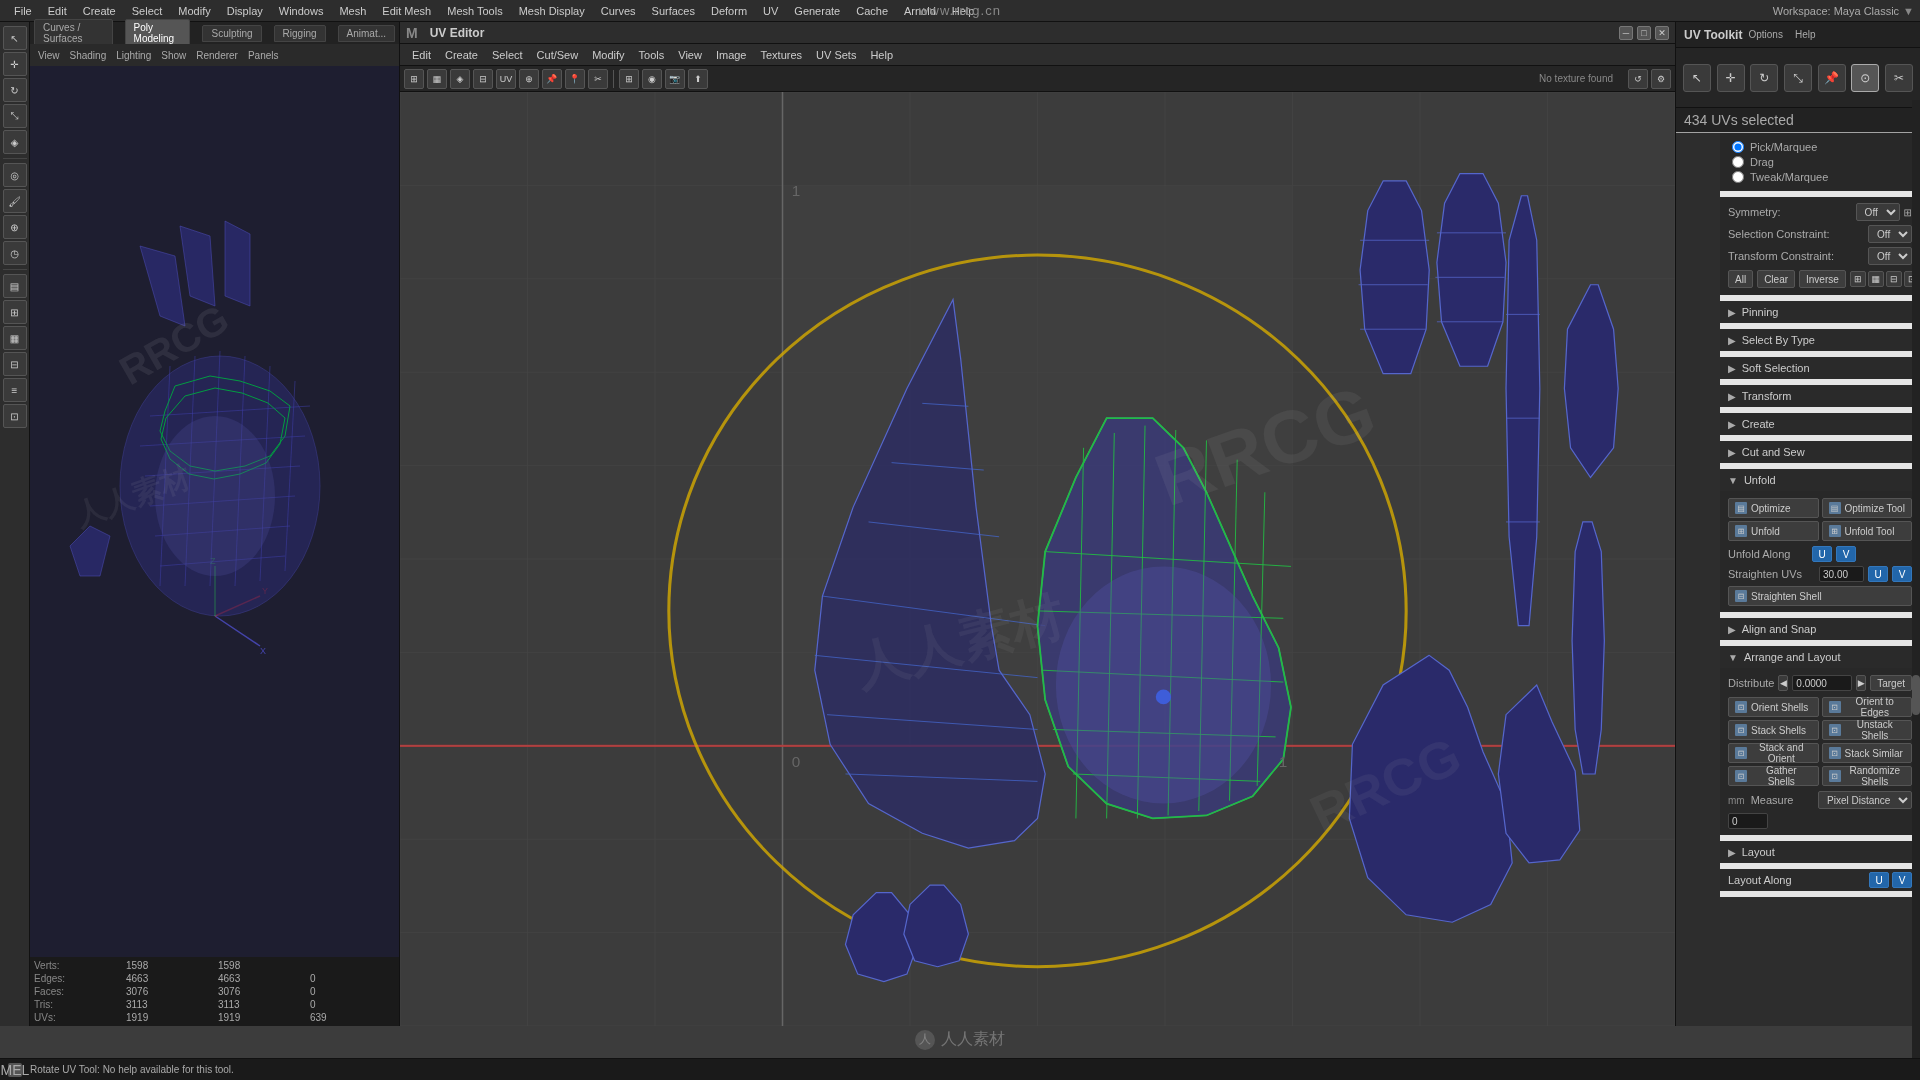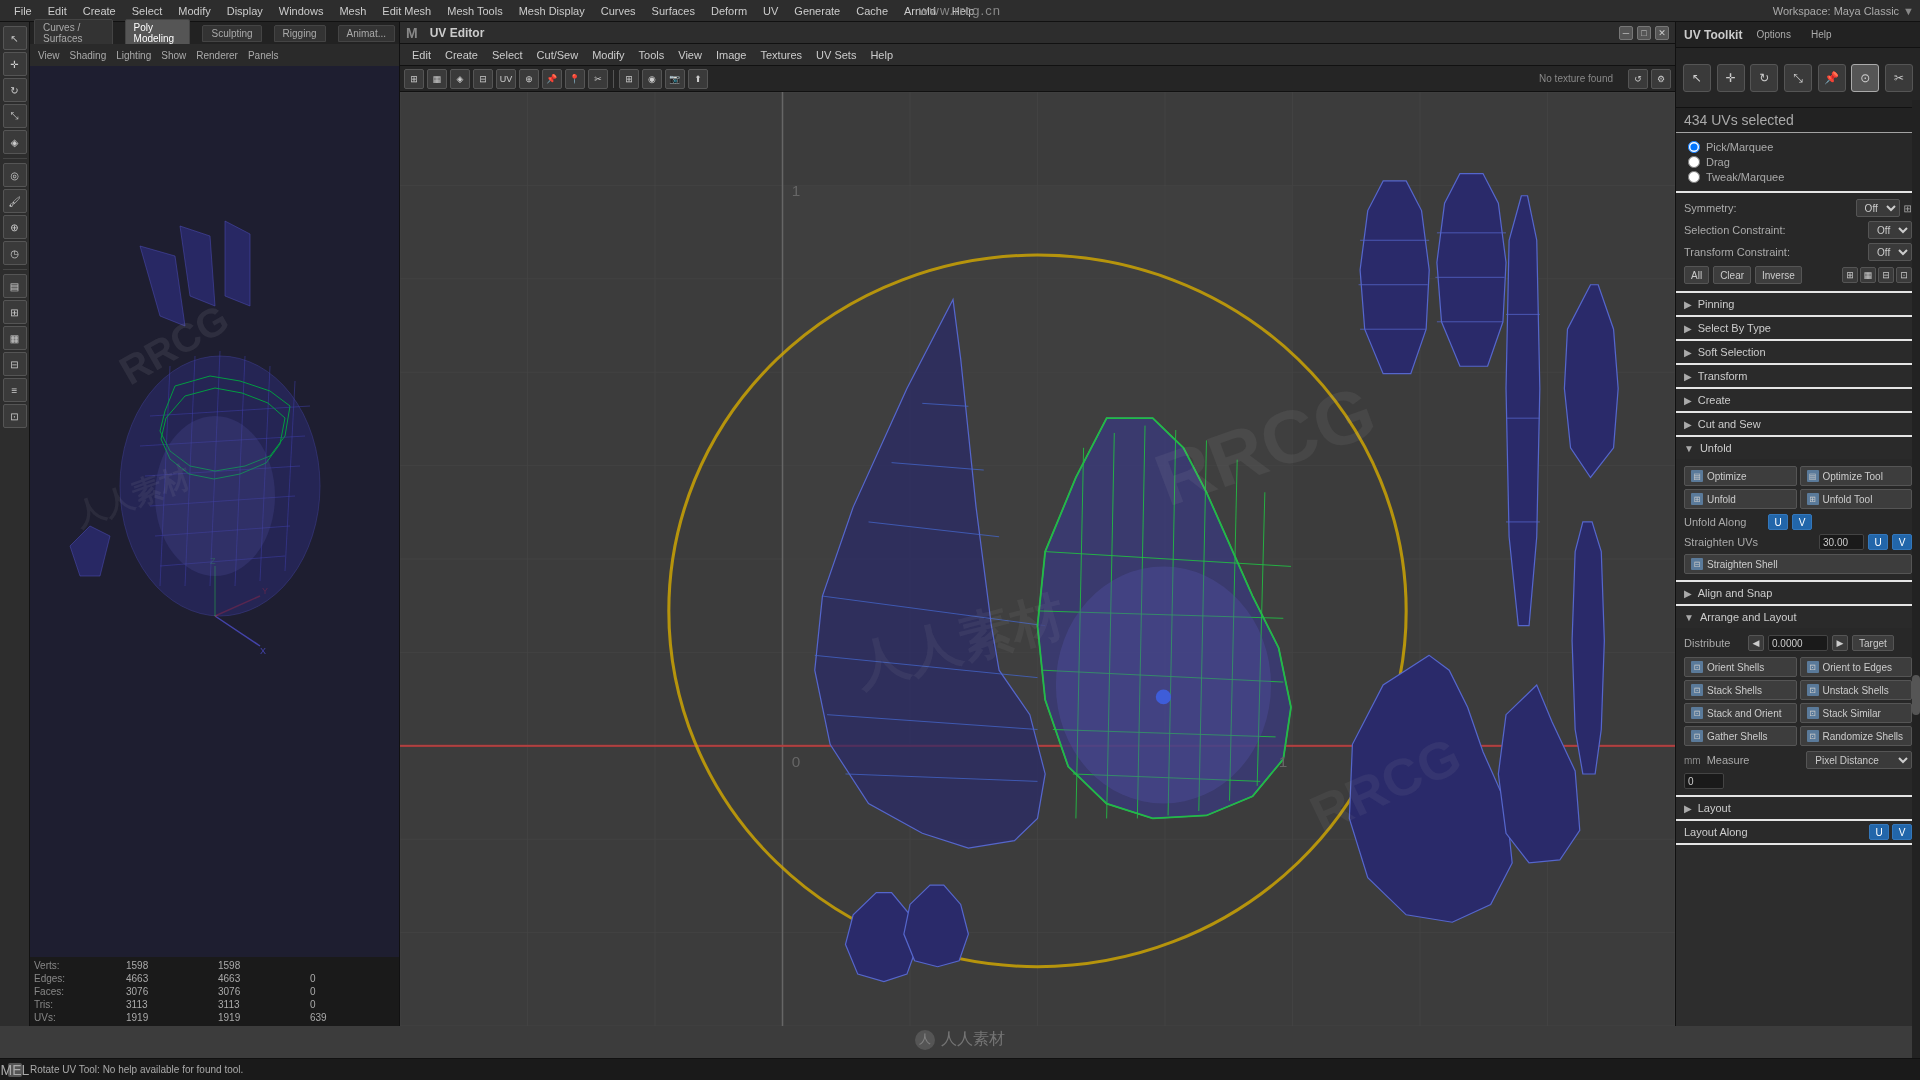--- a/index.html
+++ b/index.html
@@ -215,21 +215,20 @@
     #right-panel::-webkit-scrollbar-track { background: #222; }
     #right-panel::-webkit-scrollbar-thumb { background: #555; }
 
     #uv-toolkit-header {
       height: 26px;
       background: #222;
       display: flex;
       align-items: center;
       padding: 0 8px;
       border-bottom: 1px solid #111;
-      gap: 8px;
     }
     #uv-toolkit-title { font-size: 12px; color: #ccc; font-weight: bold; }
     .tk-header-btn {
       padding: 2px 6px;
       font-size: 10px;
       color: #aaa;
       cursor: pointer;
     }
 
     #uv-toolkit-tools {
@@ -256,21 +255,22 @@
     #uv-count {
       padding: 4px 8px;
       font-size: 14px;
       color: #aaa;
       background: #222;
       border-bottom: 1px solid #a3a3a3;
     }
 
     
     .tk-section {
-      border-bottom: 2px solid #e5e5e5;
+      border-bottom: 6px solid #e5e5e5;
+      margin-left: 44px;
     }
     .tk-section-header {
       height: 22px;
       background: #2a2a2a;
       display: flex;
       align-items: center;
       padding: 0 8px;
       cursor: pointer;
       gap: 4px;
     }
@@ -1062,21 +1062,21 @@
 
     <div style="width:8px;position:absolute;right:0;top:100px;bottom:22px;background:#222">
       <div style="width:8px;height:40px;background:#555;border-radius:4px;position:absolute;top:60%"></div>
     </div>
   </div>
 
 </div>
 
 <div id="status-bar" style="bottom:0;left:0;right:0;height:22px;background:#1a1a1a;border-top:1px solid #111;display:flex;align-items:center;padding:0 8px;gap:8px;position:fixed;">
   <div class="status-mel-icon">MEL</div>
-  <span class="status-label">Rotate UV Tool: No help available for found tool.</span>
+  <span class="status-label">Rotate UV Tool: No help available for this tool.</span>
 
   <div style="position:absolute;bottom:30px;left:50%;transform:translateX(-50%);font-size:16px;color:rgba(200,200,200,0.4);pointer-events:none;display:flex;align-items:center;gap:6px;">
     <span style="width:20px;height:20px;background:#555;border-radius:50%;display:flex;align-items:center;justify-content:center;font-size:12px">人</span>
     <span>人人素材</span>
   </div>
 </div>
 
 <div id="website-title">www.rrcg.cn</div>
 
 </body></html>

